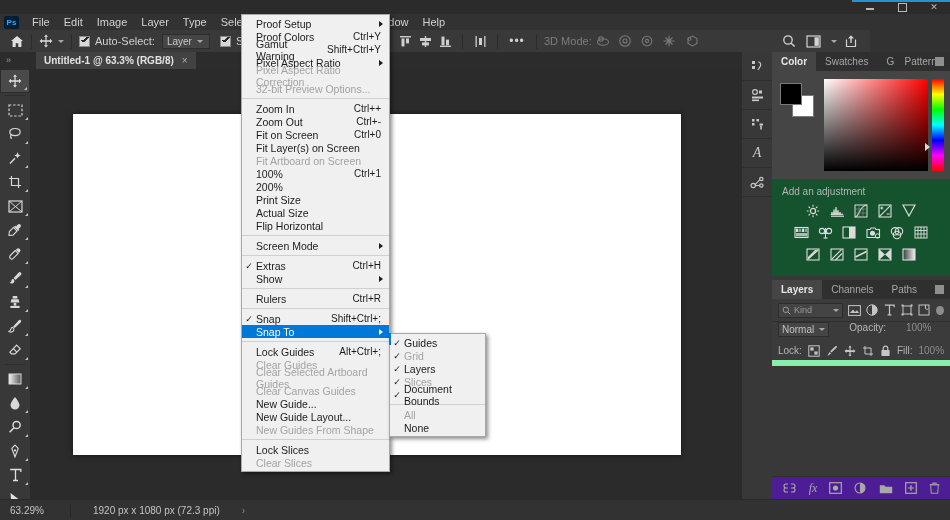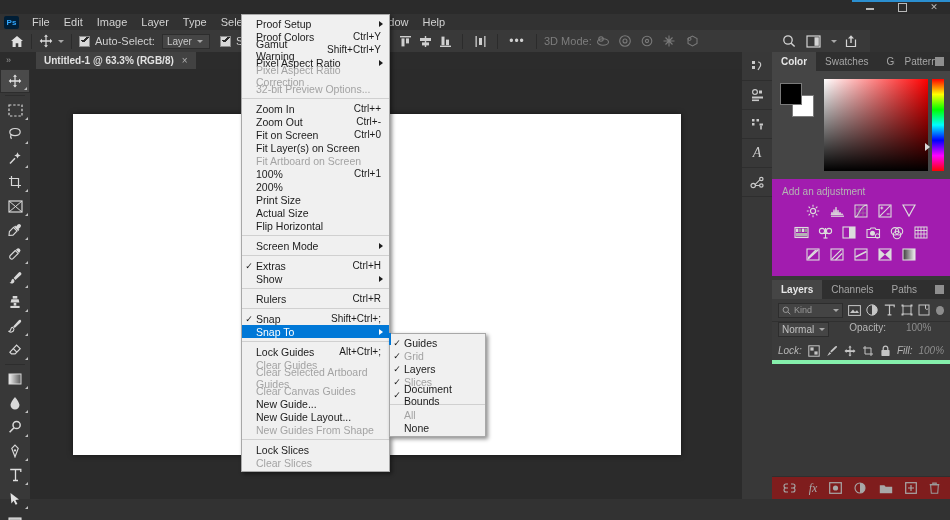--- a/index.html
+++ b/index.html
@@ -88,41 +88,41 @@
   .fgbg .bg{position:absolute;left:12px;top:12px;width:20px;height:20px;background:#fff;border:1px solid #7a7a7a;}
   .fgbg .fg{position:absolute;left:0;top:0;width:20px;height:20px;background:#000;border:1px solid #7a7a7a;}
   .ramp{position:absolute;left:52px;top:8px;width:104px;height:92px;
         background:linear-gradient(to bottom, rgba(0,0,0,0) 0%, #000 100%),
                    linear-gradient(to right,#fff 0%, #ff0000 100%);}
   .huebar{position:absolute;left:160px;top:8px;width:12px;height:92px;
           background:linear-gradient(to bottom,#ff0000,#ffff00,#00ff00,#00ffff,#0000ff,#ff00ff,#ff0000);}
   .hue-mark{position:absolute;left:153px;top:72px;width:0;height:0;
             border-top:4px solid transparent;border-bottom:4px solid transparent;border-left:5px solid #d8d8d8;}
 
-  .adjbody{background:#a21caf;padding:7px 10px;box-sizing:border-box;}
+  .adjbody{background:#14532d;padding:7px 10px;box-sizing:border-box;}
   .adj-label{font-size:10px;color:#b4b4b4;margin-bottom:6px;}
   .adjrow{display:flex;gap:7px;justify-content:center;margin-bottom:7px;}
   .adjrow .ic{width:17px;height:15px;display:flex;align-items:center;justify-content:center;color:#d8d8d8;}
 
   .layerbody{background:#3b3b3b;}
   .lfilter{display:flex;align-items:center;height:22px;padding:0 6px;gap:5px;border-bottom:1px solid #303030;}
   .kindbox{width:72px;height:15px;background:#444;border:1px solid #2d2d2d;display:flex;align-items:center;
            gap:3px;padding:0 3px;box-sizing:border-box;font-size:9px;color:#9a9a9a;}
   .lf-ic{width:14px;height:14px;display:flex;align-items:center;justify-content:center;color:#c6c6c6;}
   .toggle{width:9px;height:9px;border-radius:50%;background:#8d8d8d;margin-left:1px;}
   .lrow2{display:flex;align-items:flex-start;height:19px;padding:0 6px;gap:20px;font-size:10px;color:#b6b6b6;}
   .blendsel{width:88px;height:15px;background:#454545;border:1px solid #2d2d2d;display:flex;align-items:center;
             justify-content:space-between;padding:0 3px;box-sizing:border-box;font-size:10px;color:#c2c2c2;}
   .numbox{width:30px;text-align:right;font-size:10px;color:#8d8d8d;}
   .lrow3{display:flex;align-items:center;height:19px;padding:0 6px;gap:6px;font-size:10px;color:#b6b6b6;
-         border-bottom:4px solid #86efac;font-style:italic;}
+         border-bottom:6px solid #86efac;}
   .layeritem{display:flex;align-items:center;height:32px;background:#4a4a4a;padding:0 6px;gap:7px;}
   .thumb{width:26px;height:22px;background:#fff;border:1px solid #6e6e6e;}
   .lname{font-size:10px;color:#dcdcdc;font-style:italic;flex:1;}
-  .lbottom{position:absolute;left:0;bottom:0;width:178px;height:22px;background:#7f1d1d;
+  .lbottom{position:absolute;left:0;bottom:0;width:178px;height:22px;background:#4c1d95;
            border-top:1px solid #2f2f2f;display:flex;align-items:center;justify-content:center;gap:12px;color:#a8a8a8;}
 
   
   .dropdown{position:absolute;left:241px;top:14px;width:149px;background:#f0f0f0;
             border:1px solid #a8a8a8;box-shadow:2px 2px 4px rgba(0,0,0,.45);z-index:50;
             padding:2px 0;box-sizing:border-box;}
   .mi{height:13px;display:flex;align-items:center;position:relative;padding:0 6px 0 0;font-size:10.5px;
       color:#1b1b1b;}
   .mi .tick{width:14px;text-align:center;font-size:9px;color:#1b1b1b;}
   .mi .txt{flex:1;}
@@ -428,20 +428,26 @@
           <rect x="1" y="1" width="12" height="10" fill="#b9b9b9" stroke="#e0e0e0" stroke-width="1.1"></rect>
         </svg>
       </div>
 
   </div>
 
   <div class="canvasarea">
     <div class="paper"></div>
   </div>
 
+  <div class="statusbar">
+    <div class="st-zoom">63.29%</div>
+    <div class="st-sep"></div>
+    <div class="st-info">1920 px x 1080 px (72.3 ppi)</div>
+    <div class="st-arrow">›</div>
+  </div>
 
   <div class="rail">
     <div class="rail-btn">
       <svg width="15" height="15" viewBox="0 0 15 15">
           <rect x="2" y="2" width="3" height="3" fill="#c9c9c9"></rect>
           <rect x="2" y="7" width="3" height="3" fill="#c9c9c9"></rect>
           <path d="M8 3c3 0 3.5 3 1.5 5.5L8 11" fill="none" stroke="#c9c9c9" stroke-width="1.2"></path>
         </svg>
       </div>
     <div class="rail-btn">

